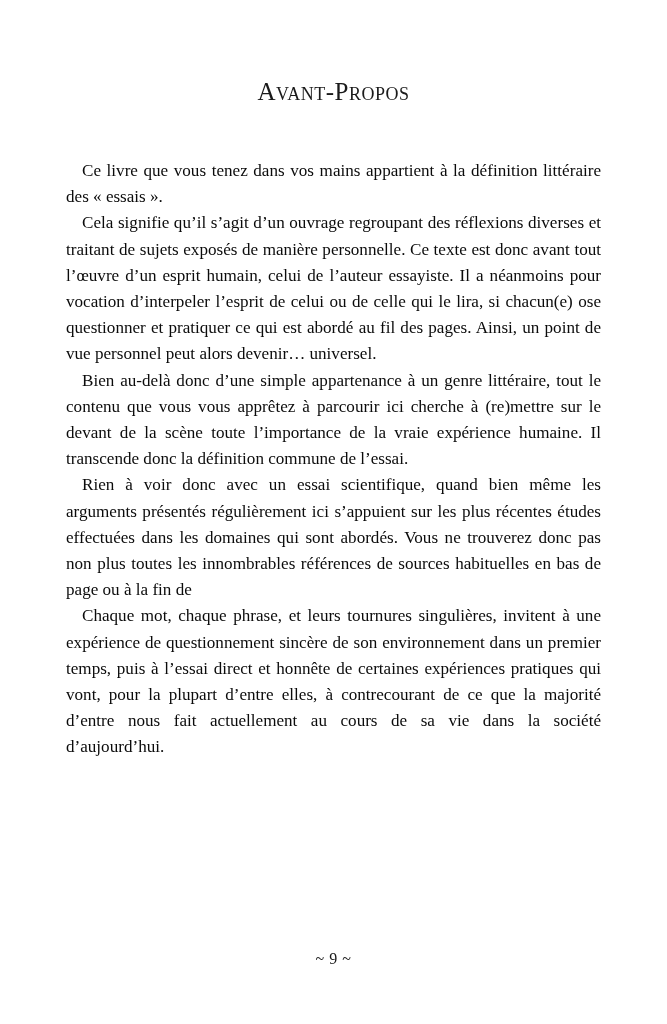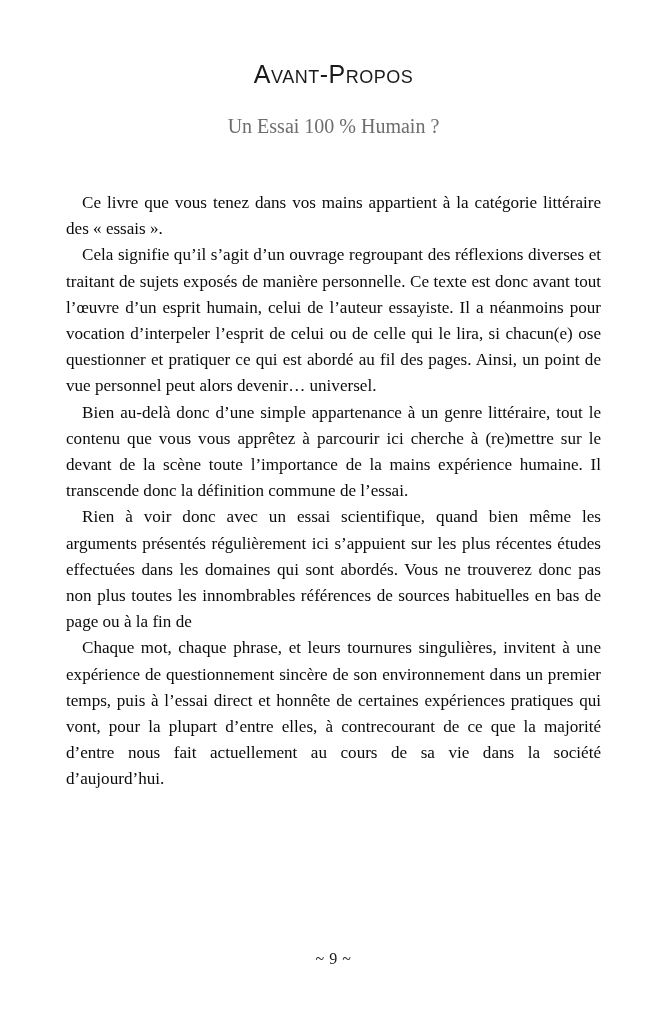--- a/index.html
+++ b/index.html
@@ -18,23 +18,23 @@
     color: #000000;
   }
   .content {
     position: absolute;
     left: 66px;
     top: 0;
     width: 535px;
     height: 1024px;
   }
   .chapter-title {
-    margin-top: 60px;
+    margin-top: 78px;
     text-align: center;
-    font-family: Liberation Sans, sans-serif;
+    font-family: Liberation Serif, serif;
     font-size: 25px;
     font-variant: small-caps;
     letter-spacing: 0.5px;
     color: #1a1a1a;
     font-weight: normal;
   }
   .chapter-subtitle {
     margin-top: 26px;
     text-align: center;
     font-family: "Liberation Serif", serif;
@@ -66,25 +66,24 @@
   }
 </style>
 </head>
 <body>
 
 <div class="page">
   <div class="content">
 
     <h1 class="chapter-title">Avant-Propos</h1>
 
-    <h2 class="chapter-subtitle">Un Essai 100 % Humain ?</h2>
 
     <div class="body-text">
-      <p>Ce livre que vous tenez dans vos mains appartient à la catégorie littéraire des « essais ».</p>
+      <p>Ce livre que vous tenez dans vos mains appartient à la définition littéraire des « essais ».</p>
       <p>Cela signifie qu’il s’agit d’un ouvrage regroupant des réflexions diverses et traitant de sujets exposés de manière personnelle. Ce texte est donc avant tout l’œuvre d’un esprit humain, celui de l’auteur essayiste. Il a néanmoins pour vocation d’interpeler l’esprit de celui ou de celle qui le lira, si chacun(e) ose questionner et pratiquer ce qui est abordé au fil des pages. Ainsi, un point de vue personnel peut alors devenir… universel.</p>
-      <p>Bien au-delà donc d’une simple appartenance à un genre littéraire, tout le contenu que vous vous apprêtez à parcourir ici cherche à (re)mettre sur le devant de la scène toute l’importance de la mains expérience humaine. Il transcende donc la définition commune de l’essai.</p>
+      <p>Bien au-delà donc d’une simple appartenance à un genre littéraire, tout le contenu que vous vous apprêtez à parcourir ici cherche à (re)mettre sur le devant de la scène toute l’importance de la vraie expérience humaine. Il transcende donc la définition commune de l’essai.</p>
       <p>Rien à voir donc avec un essai scientifique, quand bien même les arguments présentés régulièrement ici s’appuient sur les plus récentes études effectuées dans les domaines qui sont abordés. Vous ne trouverez donc pas non plus toutes les innombrables références de sources habituelles en bas de page ou à la fin de</p>
       <p>Chaque mot, chaque phrase, et leurs tournures singulières, invitent à une expérience de questionnement sincère de son environnement dans un premier temps, puis à l’essai direct et honnête de certaines expériences pratiques qui vont, pour la plupart d’entre elles, à contrecourant de ce que la majorité d’entre nous fait actuellement au cours de sa vie dans la société d’aujourd’hui.</p>
     </div>
 
     <div class="folio">~ 9 ~</div>
   </div>
 </div>
 
 </body></html>

